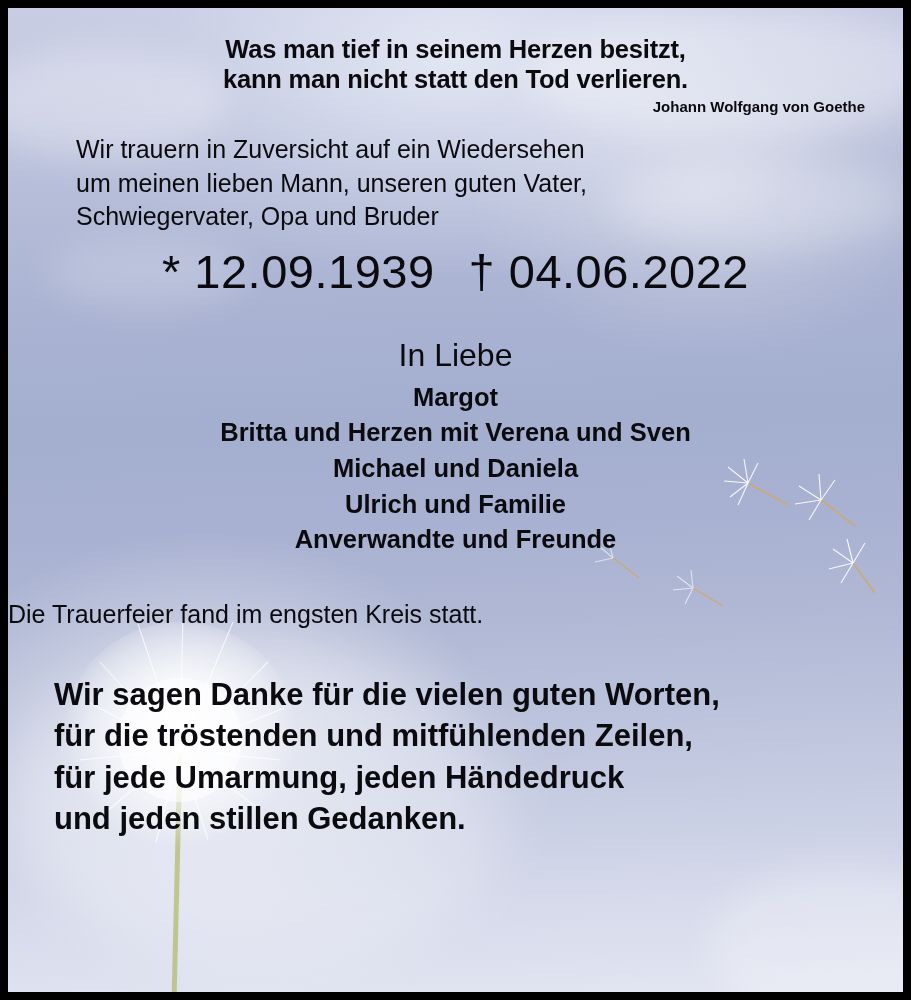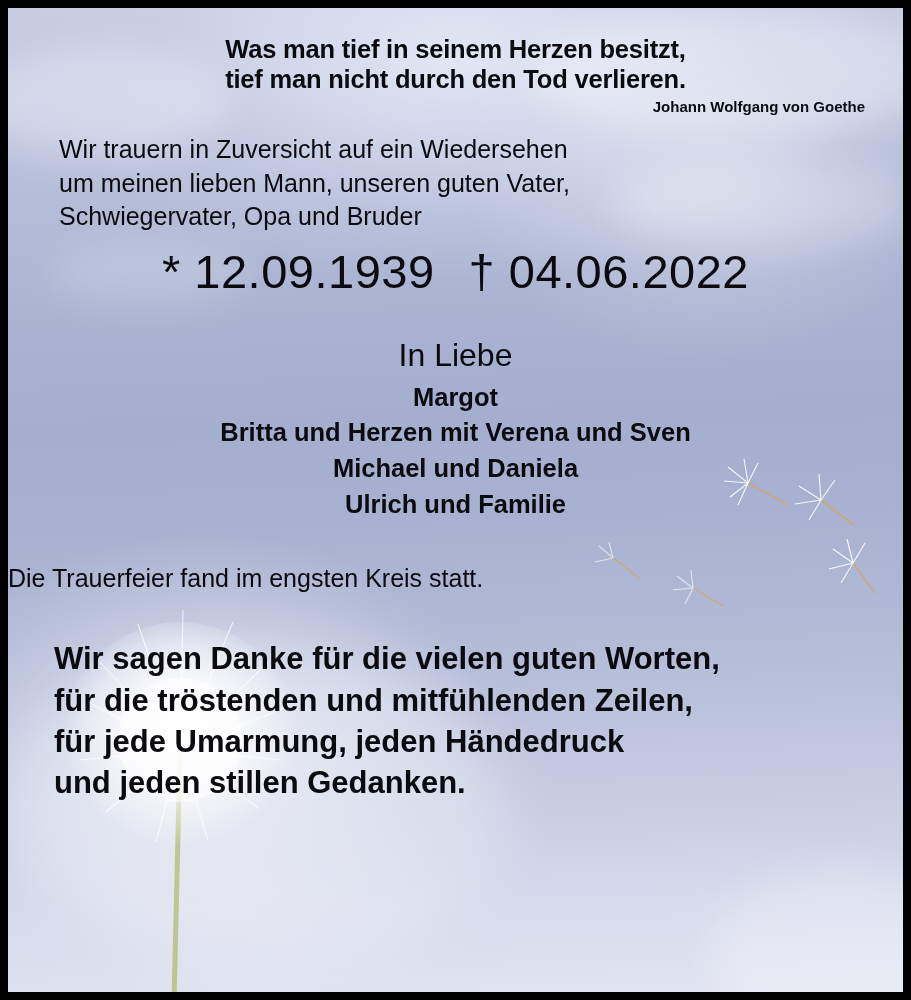--- a/index.html
+++ b/index.html
@@ -93,21 +93,21 @@
   }
   .motto-line { white-space: nowrap; }
   .author {
     text-align: right;
     font-weight: bold;
     font-size: 15px;
     padding-right: 38px;
     padding-top: 4px;
   }
   .intro {
-    padding-left: 51px;
+    padding-left: 68px;
     padding-top: 18px;
     font-size: 25px;
     line-height: 1.34;
   }
   .name {
     text-align: center;
     font-weight: bold;
     font-size: 48px;
     padding-top: 38px;
     letter-spacing: 0.2px;
@@ -240,21 +240,21 @@
             <line x1="0" y1="0" x2="-4" y2="-16"></line>
           </g>
         </g>
       </g>
     </svg>
 
     <div class="content">
 
       <div class="motto">
         <div class="motto-line">Was man tief in seinem Herzen besitzt,</div>
-        <div class="motto-line">tief man nicht durch den Tod verlieren.</div>
+        <div class="motto-line">kann man nicht statt den Tod verlieren.</div>
       </div>
 
       <div class="author">Johann Wolfgang von Goethe</div>
 
       <div class="intro">
         <div>Wir trauern in Zuversicht auf ein Wiedersehen</div>
         <div>um meinen lieben Mann, unseren guten Vater,</div>
         <div>Schwiegervater, Opa und Bruder</div>
       </div>
 
@@ -262,20 +262,21 @@
       <div class="dates">
         <span>* 12.09.1939</span><span class="gap"></span><span>† 04.06.2022</span>
       </div>
 
       <div class="family">
         <div class="lead">In Liebe</div>
         <div class="fam-line">Margot</div>
         <div class="fam-line">Britta und Herzen mit Verena und Sven</div>
         <div class="fam-line">Michael und Daniela</div>
         <div class="fam-line">Ulrich und Familie</div>
+        <div class="fam-line">Anverwandte und Freunde</div>
       </div>
 
       <div class="ceremony">Die Trauerfeier fand im engsten Kreis statt.</div>
 
       <div class="thanks">
         <div>Wir sagen Danke für die vielen guten Worten,</div>
         <div>für die tröstenden und mitfühlenden Zeilen,</div>
         <div>für jede Umarmung, jeden Händedruck</div>
         <div>und jeden stillen Gedanken.</div>
       </div>

